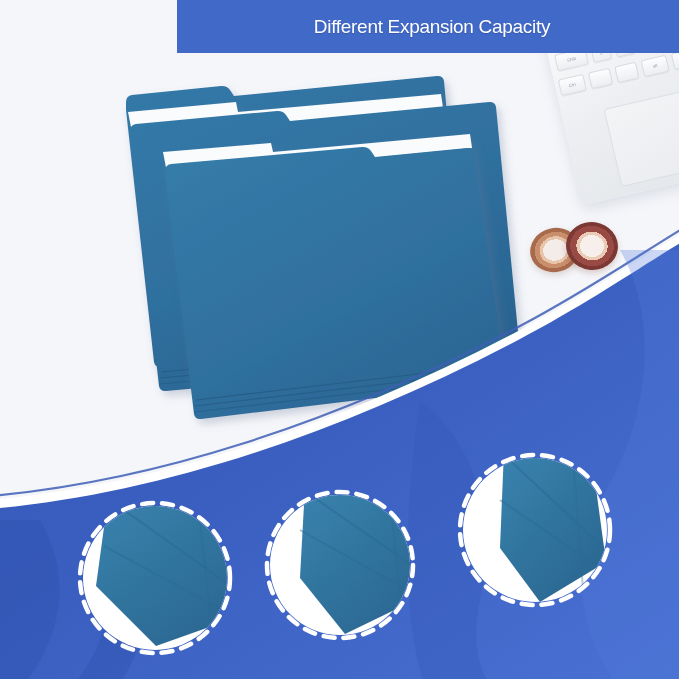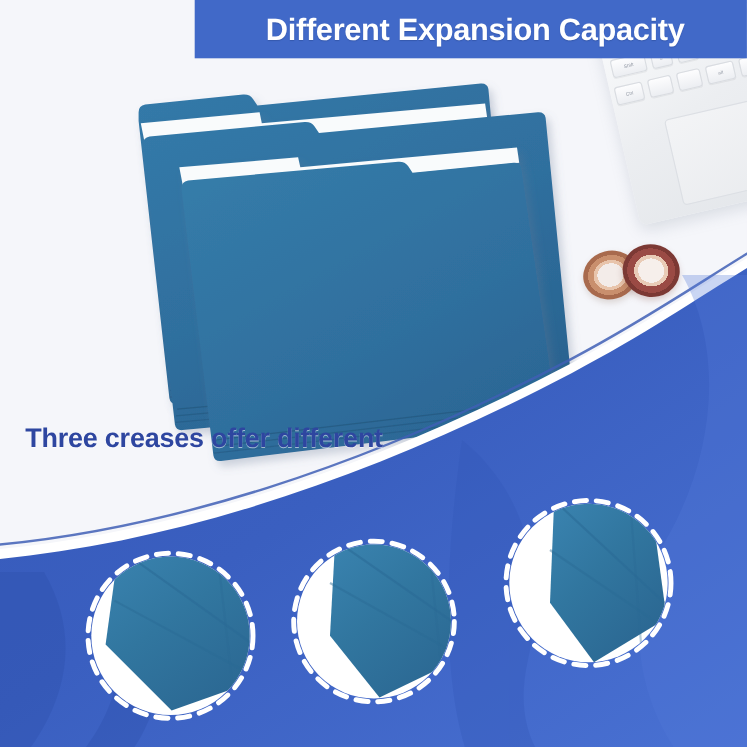--- a/index.html
+++ b/index.html
@@ -19,22 +19,22 @@
   
   #header-banner {
     position:absolute;
     left:177px; top:0; width:502px; height:53px;
     background:#4169c8;
     display:flex; align-items:center; justify-content:center;
     z-index:40;
   }
   #header-title {
     color:#ffffff;
-    font-size:28px;
-    font-weight:bold;
+    font-size:19px;
+    font-weight:normal;
     letter-spacing:-0.3px;
     white-space:nowrap;
     text-shadow:0 1px 1px rgba(20,40,90,.25);
     padding-left:8px;
   }
 
   
   #laptop {
     position:absolute;
     left:541px; top:25px; width:210px; height:200px;
@@ -303,20 +303,19 @@
         <path d="M504,450 L590,444 L606,562 L540,602 L500,548 Z" fill="url(#creaseGrad)"></path>
         <path d="M505,456 L604,548" stroke="#2a6a95" stroke-width="2" opacity=".55" fill="none"></path>
         <path d="M500,500 L606,572" stroke="#2a6a95" stroke-width="2" opacity=".45" fill="none"></path>
         <path d="M572,444 L584,602" stroke="#2a6a95" stroke-width="2" opacity=".35" fill="none"></path>
       </g>
       <circle cx="535" cy="530" r="75" fill="none" stroke="#ffffff" stroke-width="4.5" stroke-dasharray="11 9" stroke-linecap="round"></circle>
     </g>
   </svg>
 
   <div id="caption-block">
-    <div class="caption-line" id="caption-line-1">Three creases offer different</div>
   </div>
 
   <div id="header-banner">
     <div id="header-title">Different Expansion Capacity</div>
   </div>
 
 </div>
 
 </body></html>

